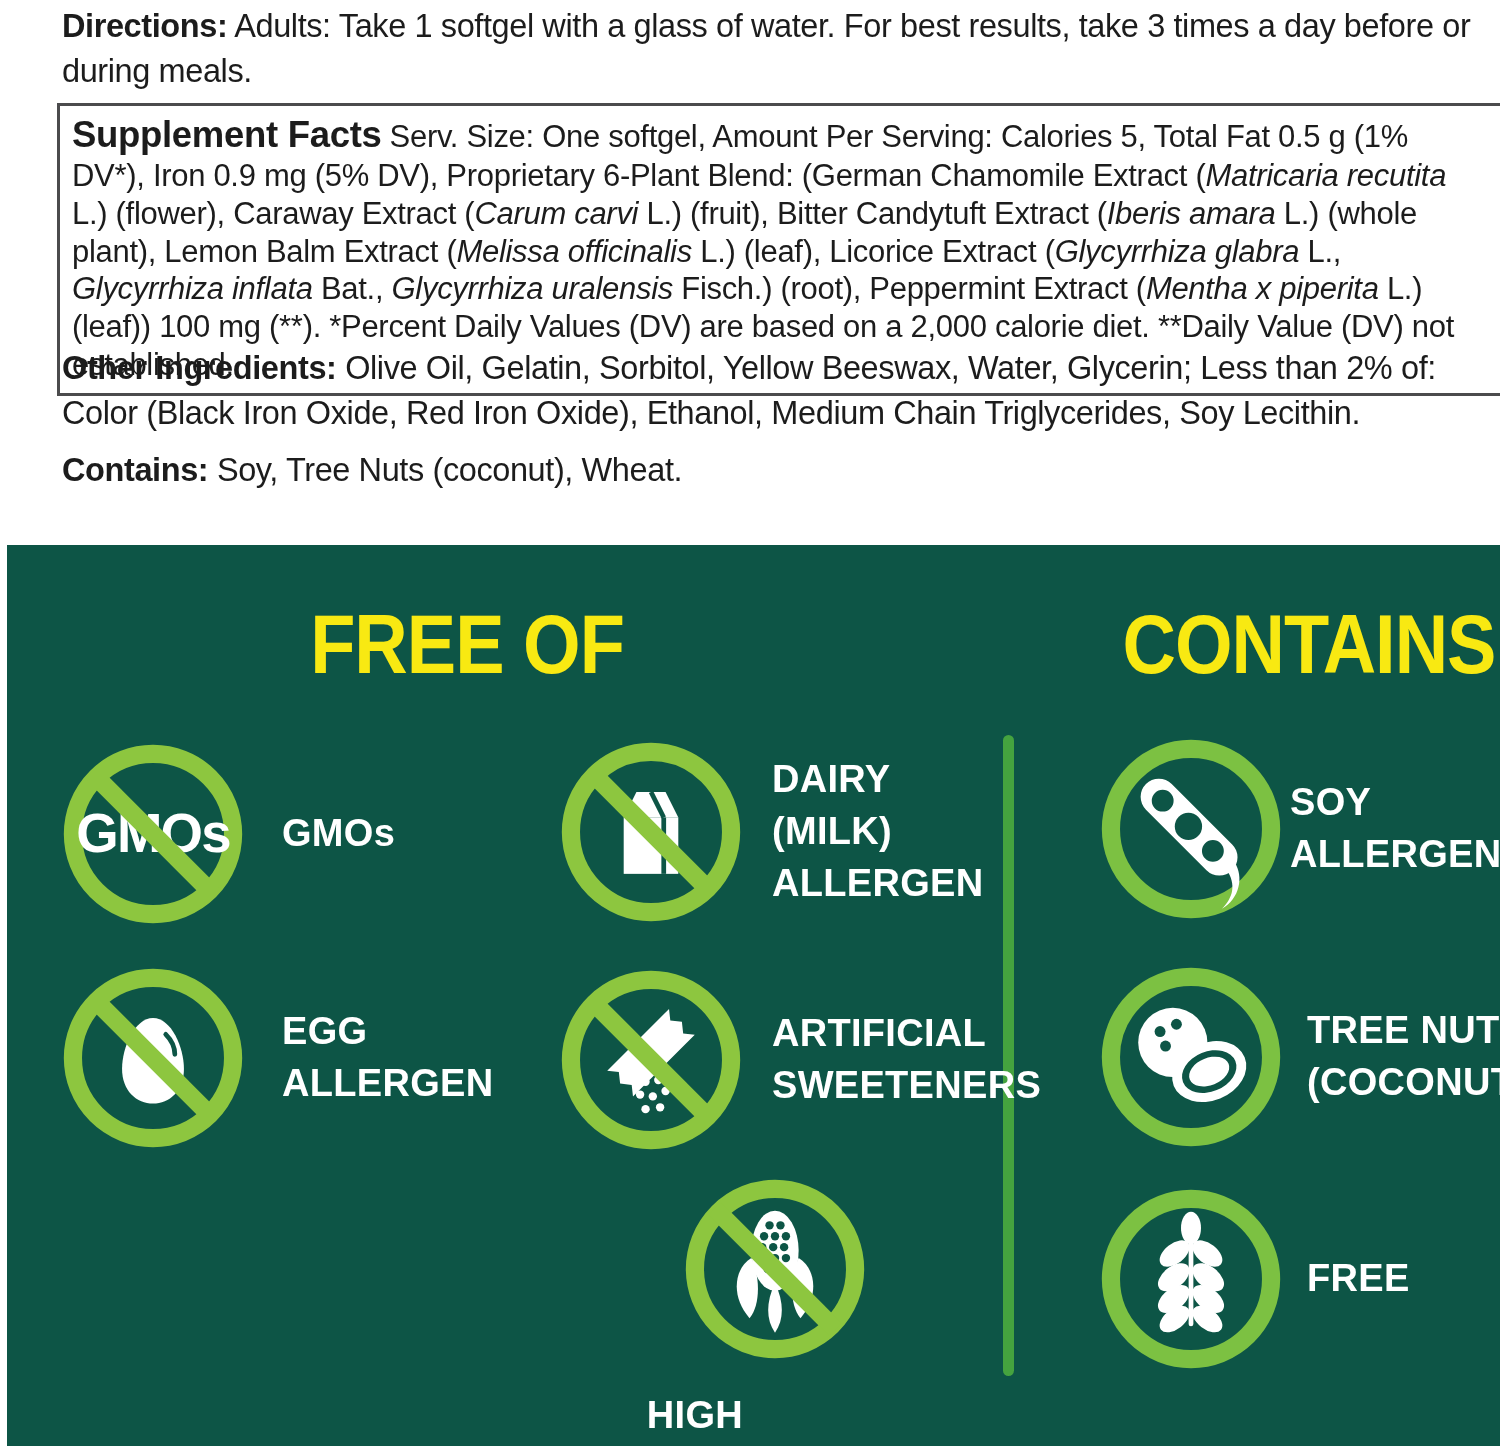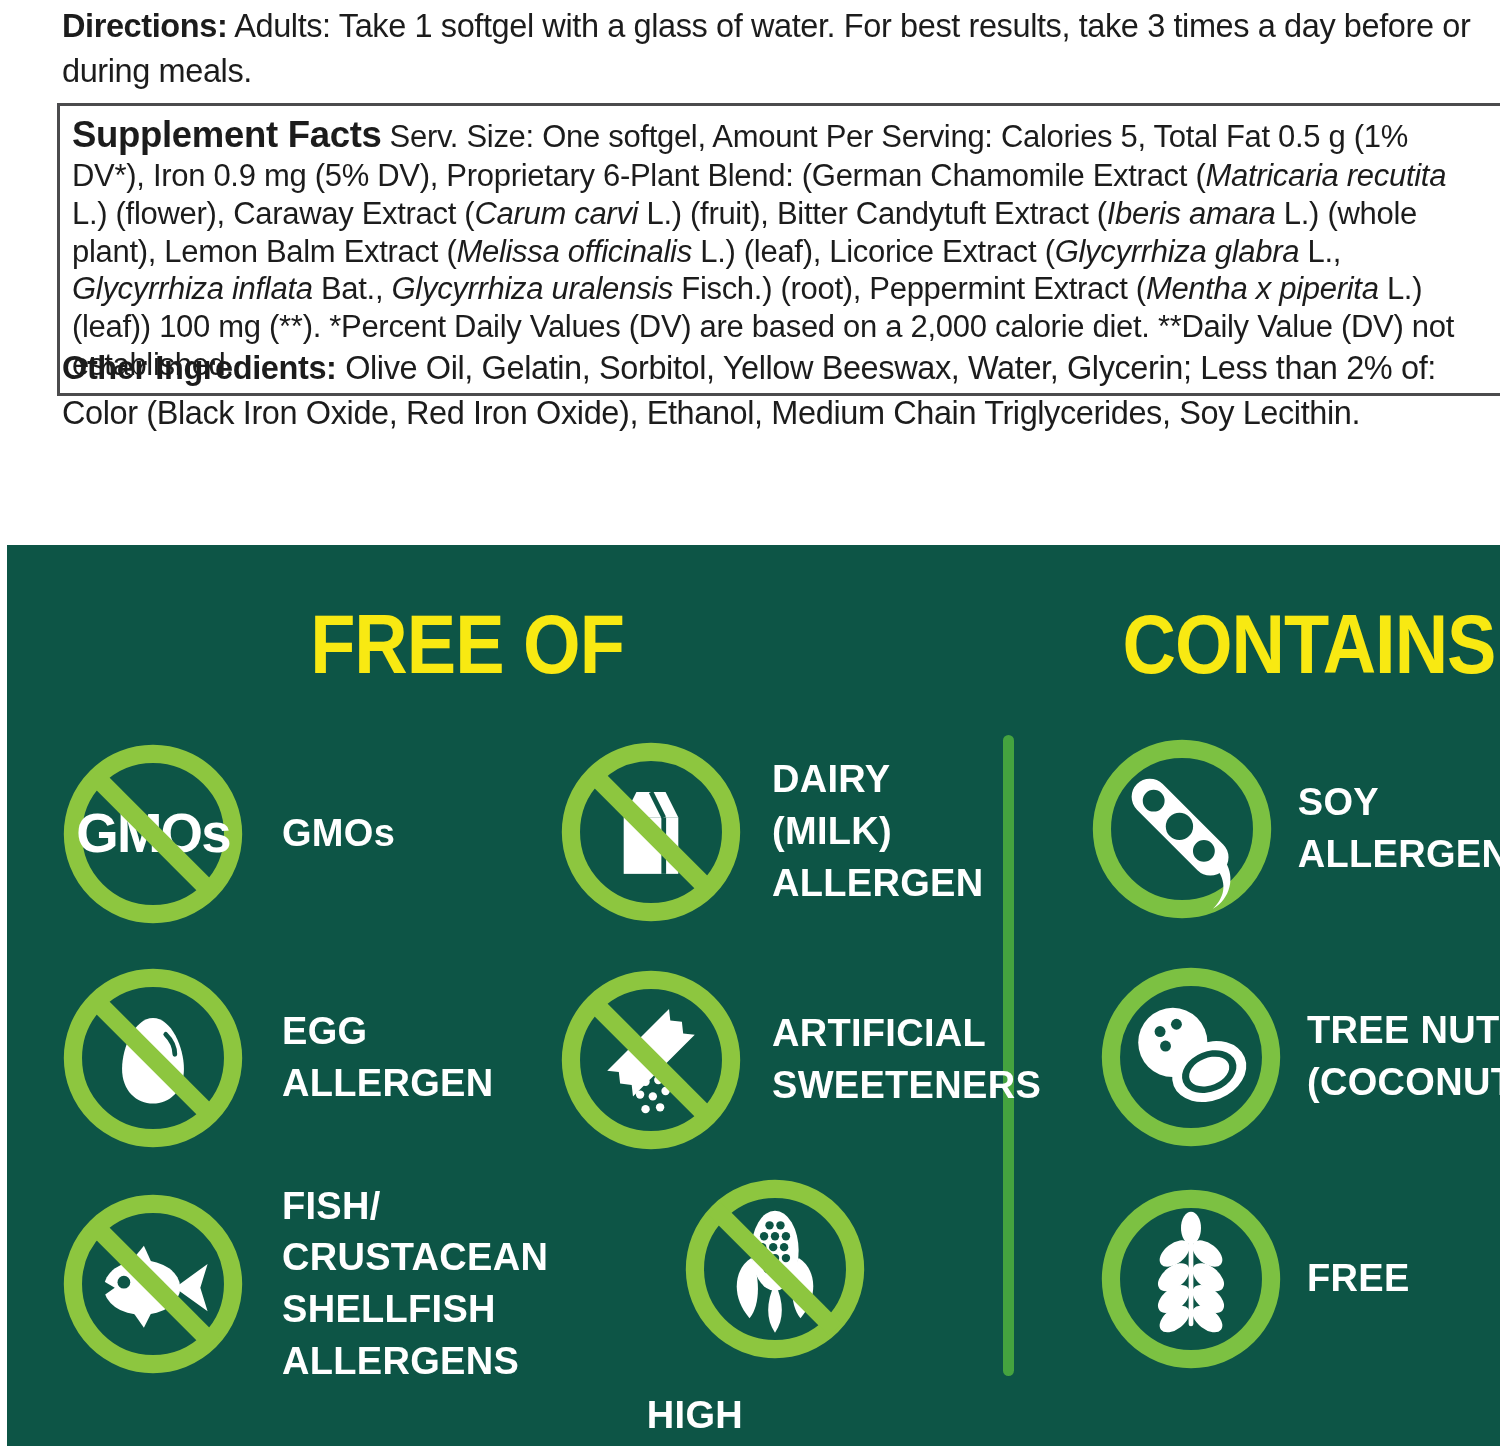--- a/index.html
+++ b/index.html
@@ -44,20 +44,21 @@
 <body>
 
 <div class="page">
 
   <p class="directions"><span class="b">Directions:</span><span> Adults: Take 1 softgel with a glass of water. For best results, take 3 times a day before or during meals.</span></p>
 
   <div class="sf-box"><span class="sf-title">Supplement Facts</span><span><span>Serv. Size: One softgel, Amount Per Serving: Calories 5, Total Fat 0.5 g (1% DV*), Iron 0.9 mg (5% DV), Proprietary 6-Plant Blend: (German Chamomile Extract (</span><span class="it">Matricaria recutita</span><span> L.) (flower), Caraway Extract (</span><span class="it">Carum carvi</span><span> L.) (fruit), Bitter Candytuft Extract (</span><span class="it">Iberis amara</span><span> L.) (whole plant), Lemon Balm Extract (</span><span class="it">Melissa officinalis</span><span> L.) (leaf), Licorice Extract (</span><span class="it">Glycyrrhiza glabra</span><span> L., </span><span class="it">Glycyrrhiza inflata</span><span> Bat., </span><span class="it">Glycyrrhiza uralensis</span><span> Fisch.) (root), Peppermint Extract (</span><span class="it">Mentha x piperita</span><span> L.) (leaf)) 100 mg (**). *Percent Daily Values (DV) are based on a 2,000 calorie diet. **Daily Value (DV) not established.</span></span></div>
 
   <p class="other"><span class="b">Other Ingredients:</span><span> Olive Oil, Gelatin, Sorbitol, Yellow Beeswax, Water, Glycerin; Less than 2% of: Color (Black Iron Oxide, Red Iron Oxide), Ethanol, Medium Chain Triglycerides, Soy Lecithin.</span></p>
 
+  <p class="containsline"><span class="b">Contains:</span><span> Soy, Tree Nuts (coconut), Wheat.</span></p>
 
   <div class="panel">
 
     <div class="hd hd-free">FREE OF</div>
     <div class="hd hd-cont">CONTAINS</div>
     <div class="divider"></div>
 
     <div class="item" style="left:55px;top:185px;width:480px;gap:38px;">
       <svg class="badge" viewBox="0 0 100 100" width="182" height="182">
         <circle class="ring" cx="50" cy="50" r="44"></circle>
@@ -71,36 +72,20 @@
       <svg class="badge" viewBox="0 0 100 100" width="182" height="182">
         <circle class="ring" cx="50" cy="50" r="44"></circle>
         <path class="wht" d="M50 28 C60 28 67 44 67 56 C67 68 59 75 50 75 C41 75 33 68 33 56 C33 44 40 28 50 28 Z"></path>
         <path class="grnline" d="M57 37 C60 40 62 44 62 48" stroke-linecap="round"></path>
         <line class="slash" x1="17" y1="17" x2="83" y2="83"></line>
       </svg>
       <div class="ilabel">EGG
 ALLERGEN</div>
     </div>
 
-    <div class="item" style="left:55px;top:635px;width:480px;gap:38px;">
-      <svg class="badge" viewBox="0 0 100 100" width="182" height="182">
-        <circle class="ring" cx="50" cy="50" r="44"></circle>
-        <polygon class="wht" points="36,40 45,29 50,40"></polygon>
-        <polygon class="wht" points="38,64 45,74 51,62"></polygon>
-        <ellipse class="wht" cx="44" cy="52" rx="21" ry="15"></ellipse>
-        <polygon class="wht" points="62,52 80,39 76,52 80,65"></polygon>
-        <circle class="grn" cx="34" cy="49" r="3.5"></circle>
-        <polygon class="grn" points="22,48 29,52 22,57"></polygon>
-        <line class="slash" x1="17" y1="17" x2="83" y2="83"></line>
-      </svg>
-      <div class="ilabel">FISH/
-CRUSTACEAN
-SHELLFISH
-ALLERGENS</div>
-    </div>
 
     <div class="item" style="left:553px;top:183px;width:430px;gap:30px;">
       <svg class="badge" viewBox="0 0 100 100" width="182" height="182">
         <circle class="ring" cx="50" cy="50" r="44"></circle>
         <polygon class="wht" points="35,42 42,28 58,28 65,42"></polygon>
         <rect class="wht" x="35" y="42" width="30" height="31"></rect>
         <line class="grnline" x1="57" y1="42" x2="57" y2="73"></line>
         <line class="grnline" x1="57" y1="42" x2="50" y2="28"></line>
         <line class="slash" x1="17" y1="17" x2="83" y2="83"></line>
       </svg>
@@ -148,21 +133,21 @@
           <circle class="grn" cx="56" cy="44" r="2.3"></circle>
         <circle class="grn" cx="46" cy="50" r="2.3"></circle>
           <circle class="grn" cx="52" cy="50" r="2.3"></circle>
         <line class="slash" x1="17" y1="17" x2="83" y2="83"></line>
       </svg>
       <div class="ilabel">HIGH
 FRUCTOSE
 CORN SYRUP</div>
     </div>
 
-    <div class="item" style="left:1093px;top:180px;width:400px;gap:25px;justify-content:center;">
+    <div class="item" style="left:1093px;top:180px;width:400px;gap:8px;">
       <svg class="badge" viewBox="0 0 100 100" width="182" height="182">
         <circle class="ring-c" cx="50" cy="50" r="44"></circle>
         <g transform="rotate(-45 50 50)">
           <rect class="wht" x="40" y="15" width="20" height="67" rx="10"></rect>
           <path class="wht" d="M48,80 C46,89 40,93 31,93 C42,96 52,89 54,80 Z"></path>
           <circle class="grn" cx="50" cy="28" r="6"></circle>
           <circle class="grn" cx="50" cy="48" r="7.5"></circle>
           <circle class="grn" cx="50" cy="67" r="6"></circle>
         </g>
       </svg>

